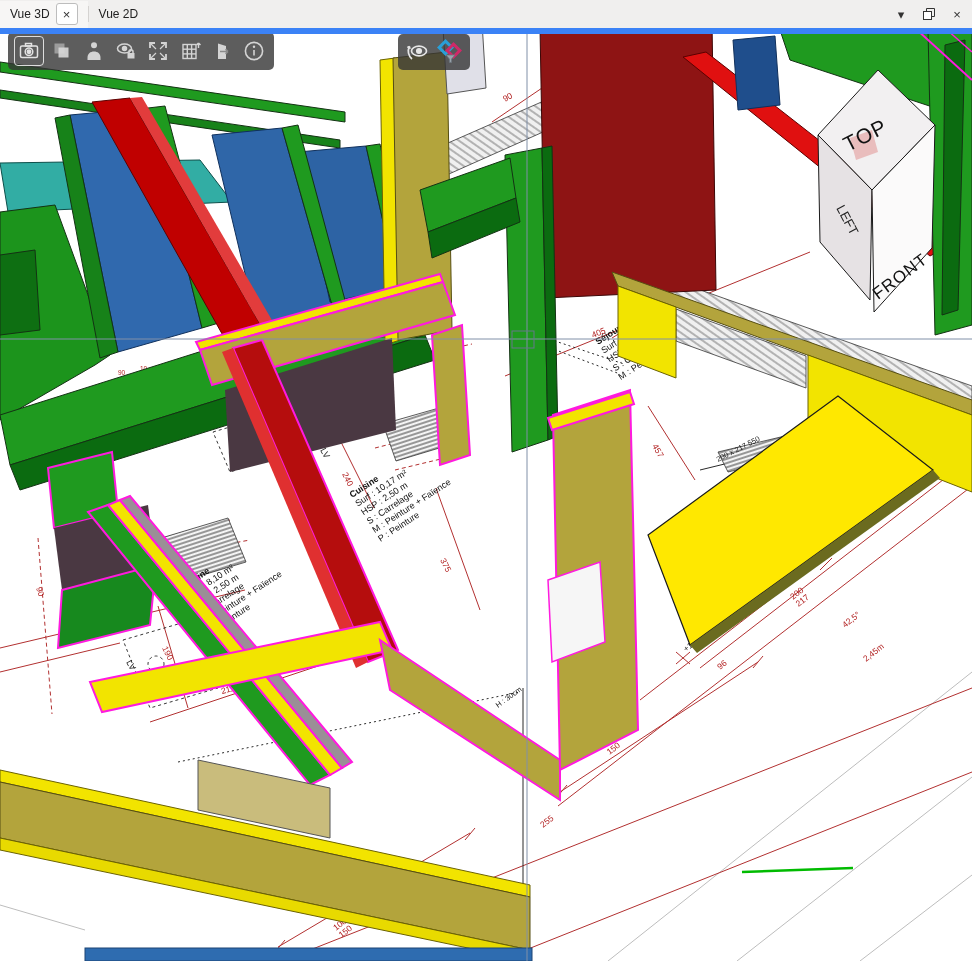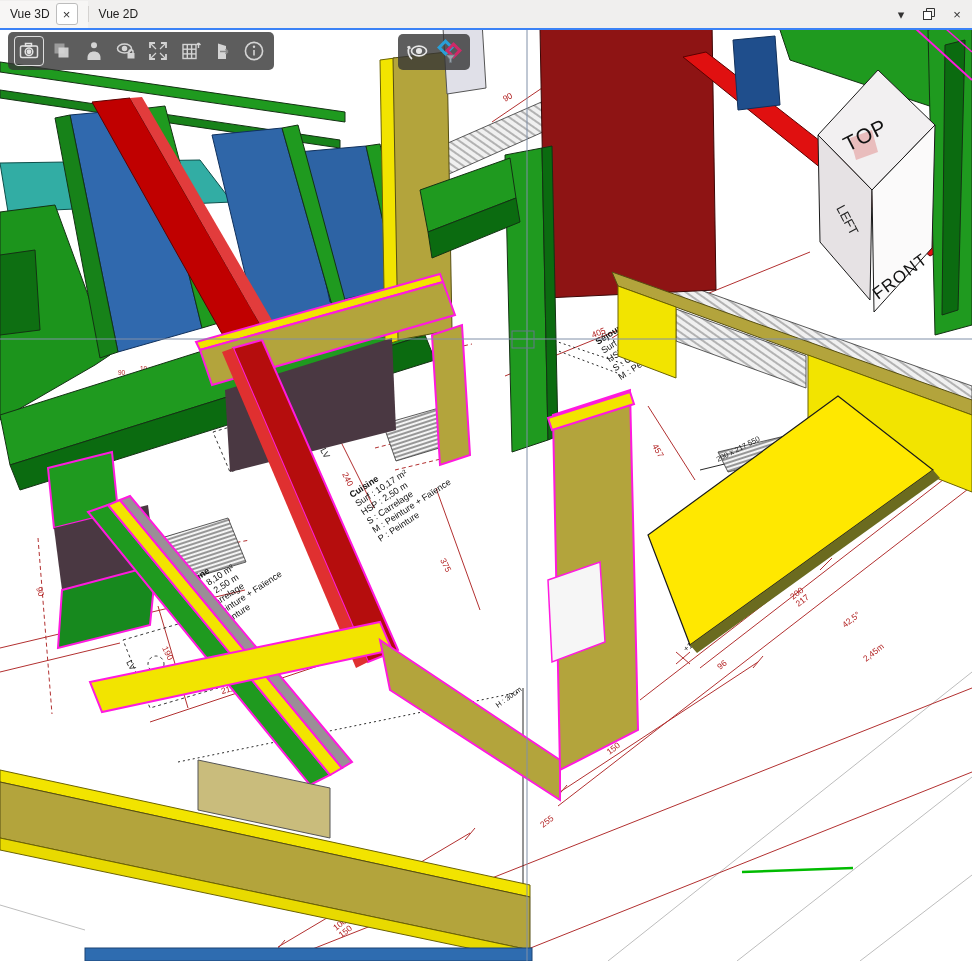--- a/index.html
+++ b/index.html
@@ -1,21 +1,21 @@
 <!DOCTYPE html>
 <html><head>
 <meta charset="utf-8">
 <style>
   html,body{margin:0;padding:0;width:972px;height:961px;overflow:hidden;
     font-family:"Liberation Sans",sans-serif;background:#fff;}
   #app{position:relative;width:972px;height:961px;background:#fff;}
 
   
   .tabbar{position:absolute;top:0;left:0;right:0;height:28px;background:#f0efee;
-    border-bottom:2px solid #3b82f6;display:flex;align-items:center;z-index:30;
+    border-bottom:6px solid #3b82f6;display:flex;align-items:center;z-index:30;
     font-size:12px;color:#222;justify-content:center;}
   .tab{display:flex;align-items:center;gap:6px;padding:0 10px;height:27px;cursor:default;}
   .tab.active{background:#f7f6f5;}
   .tab-close{display:inline-flex;align-items:center;justify-content:center;
     width:20px;height:20px;border:1px solid #bdbdbd;border-radius:3px;background:#fff;
     font-size:13px;line-height:1;color:#333;}
   .tab-sep{width:1px;height:16px;background:#d5d3d1;}
   .tabbar .spacer{flex:1;}
   .winctl{width:26px;height:22px;display:flex;align-items:center;justify-content:center;
     color:#333;font-size:13px;margin-right:2px;}

